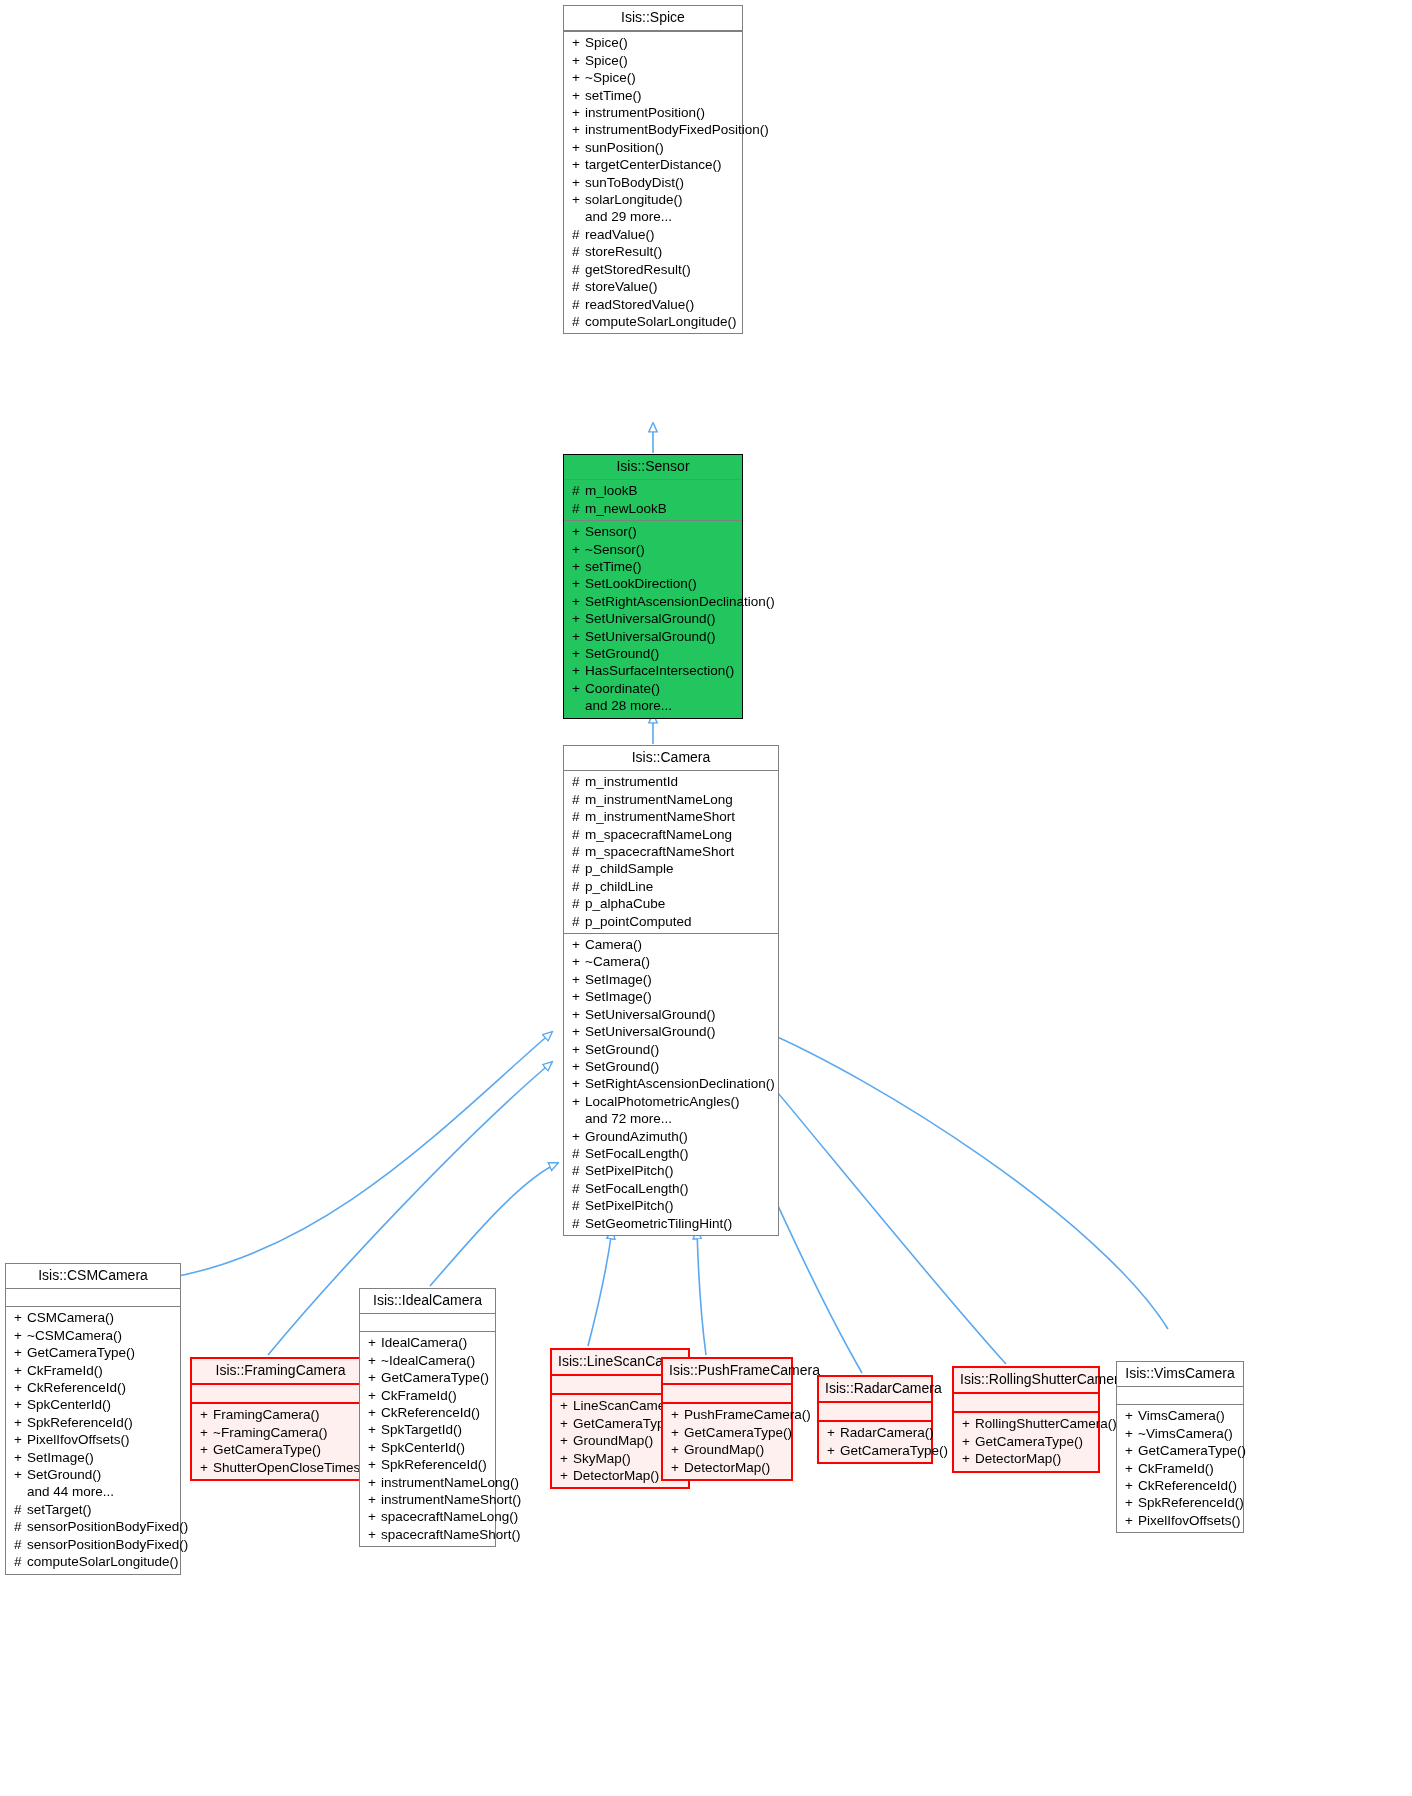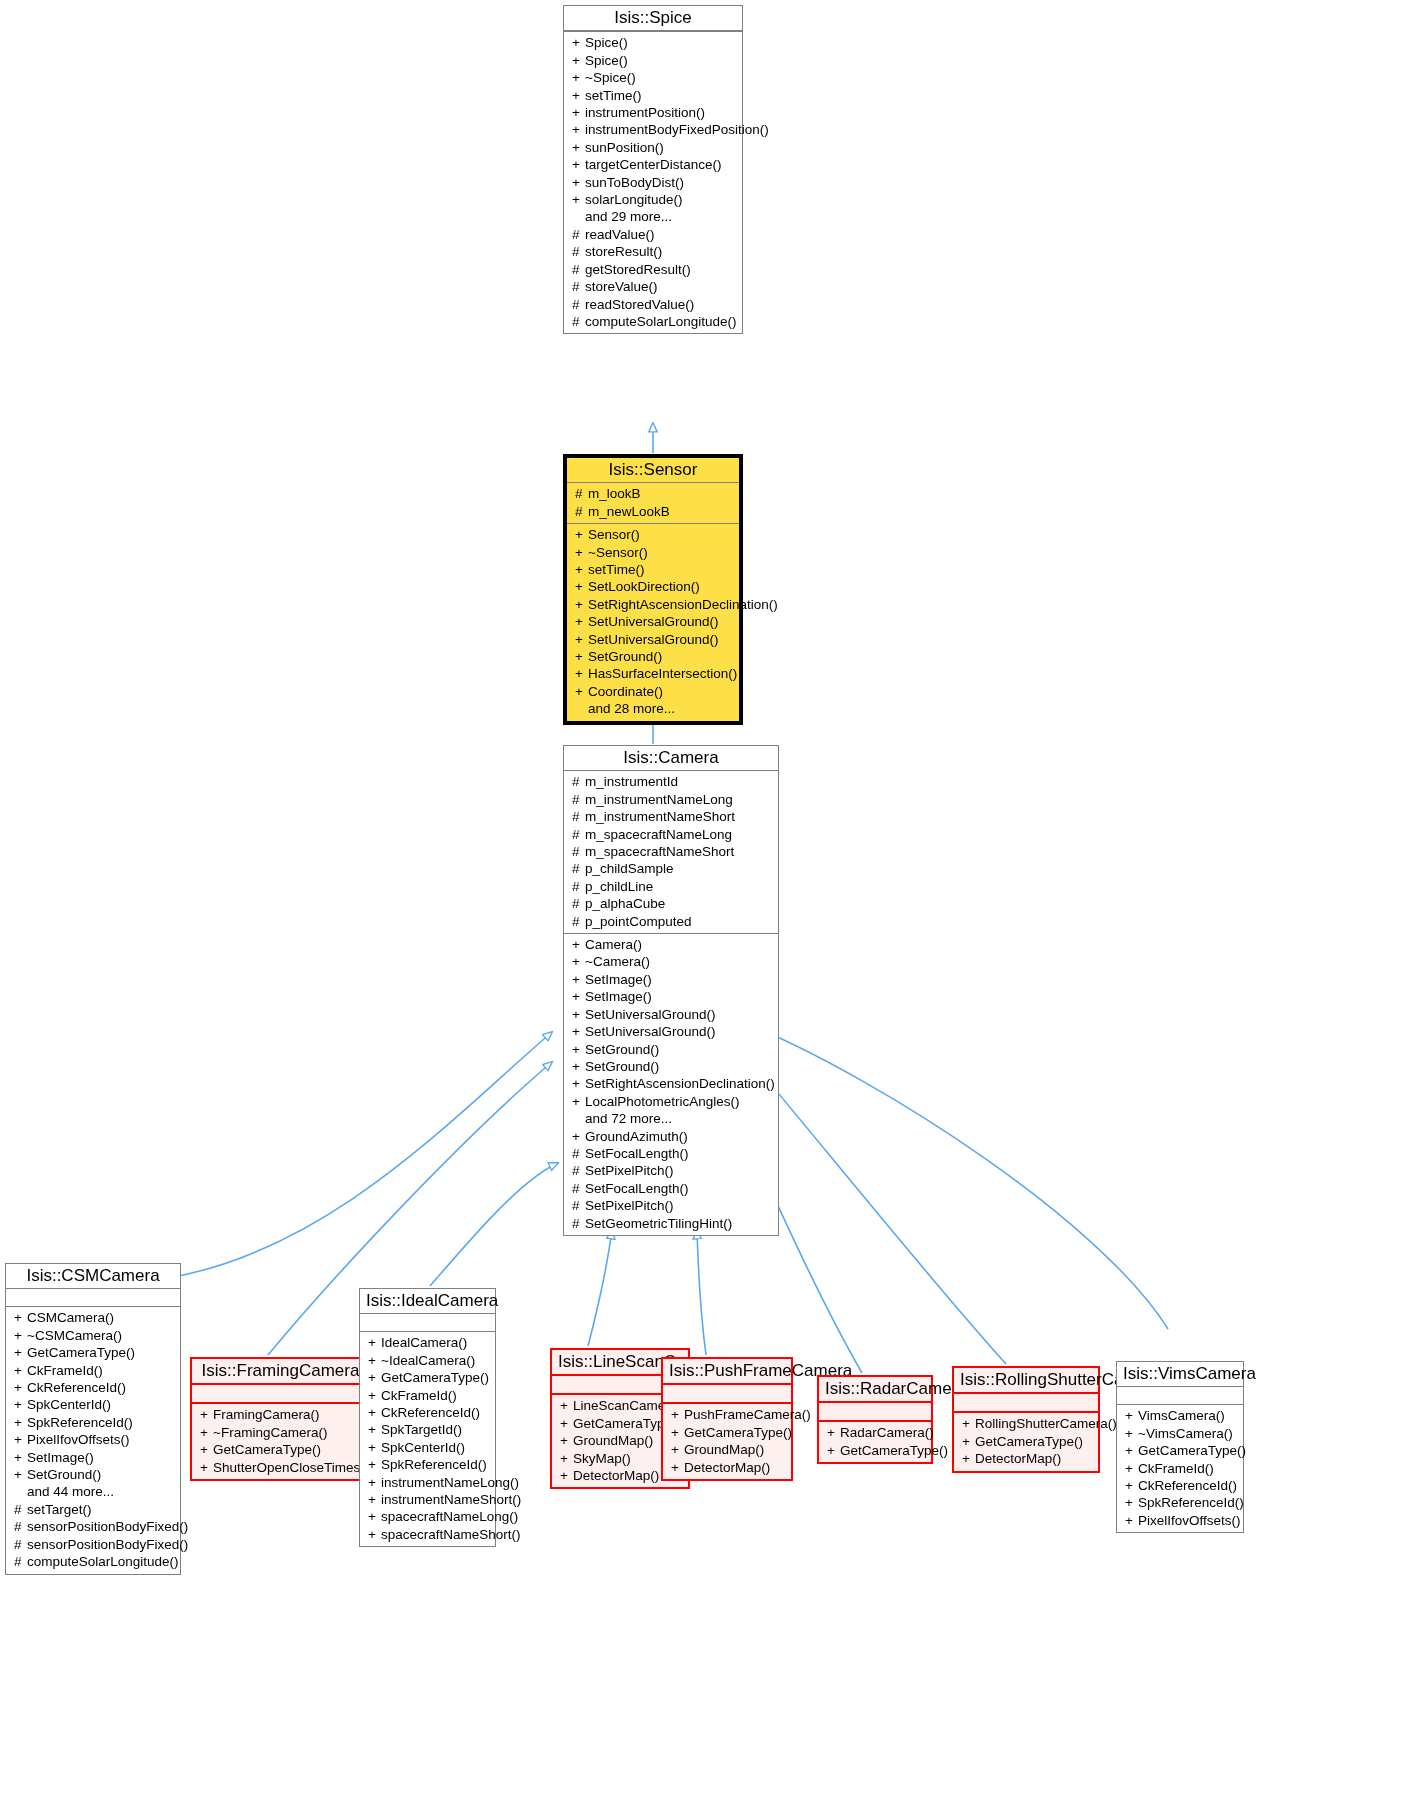--- a/index.html
+++ b/index.html
@@ -30,32 +30,32 @@
   .uml-box {
     position: absolute;
     box-sizing: border-box;
     background: #ffffff;
     border: 1px solid #808080;
     font-size: 13.5px;
     line-height: 17.4px;
     color: #000000;
   }
   .uml-box.gray {
-    background: #fde047;
-    border: 4px solid #000000;
+    background: #22c55e;
+    border: 1px solid #000000;
   }
   .uml-box.red {
     background: #fff0f0;
     border: 2px solid #ff0000;
   }
   .uml-title {
     text-align: center;
     padding: 3px 6px 4px 6px;
     white-space: nowrap;
-    font-size: 17px;
+    font-size: 14px;
   }
   .uml-sep {
     border-top: 1px solid #808080;
     height: 0;
     font-size: 0;
     line-height: 0;
   }
   .uml-box.red .uml-sep {
     border-top: 2px solid #ff0000;
   }

